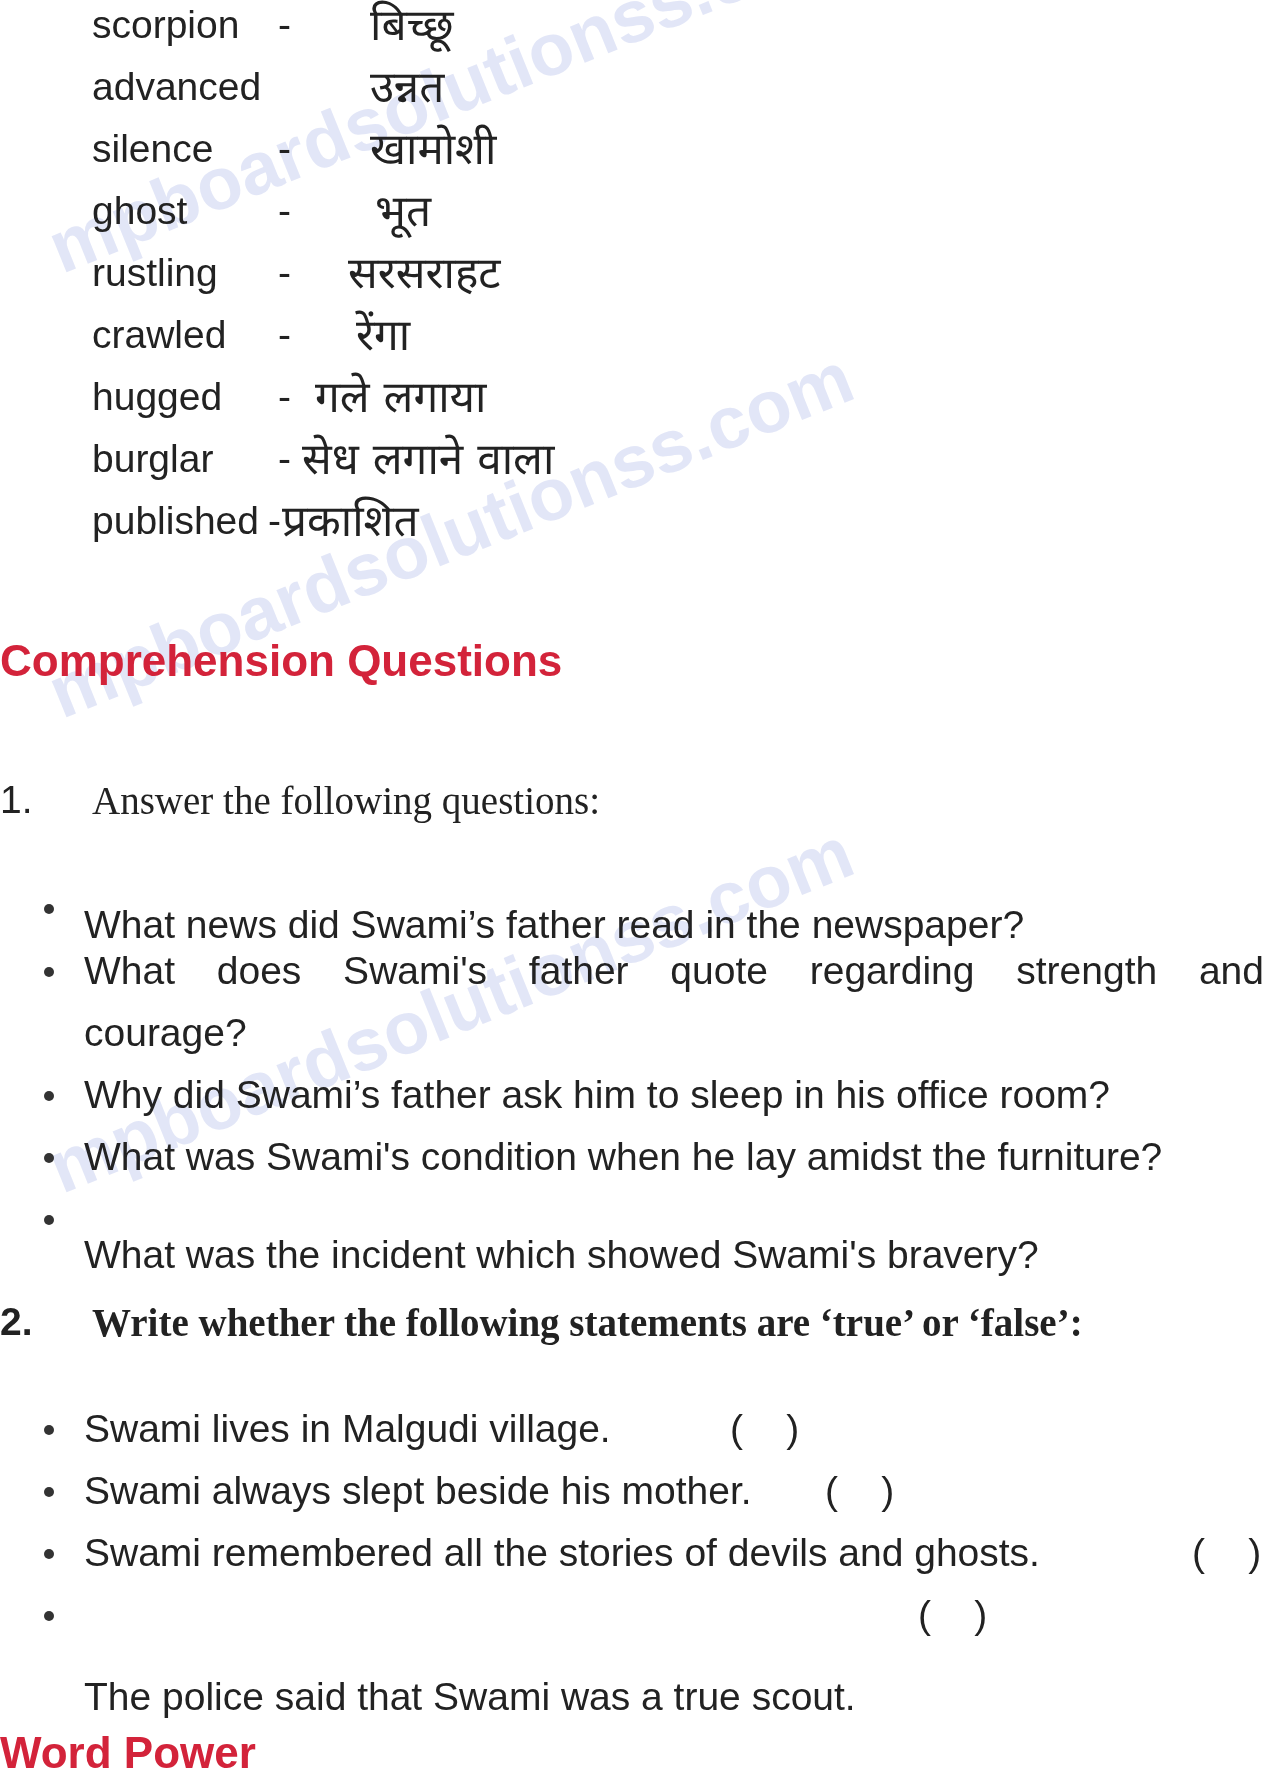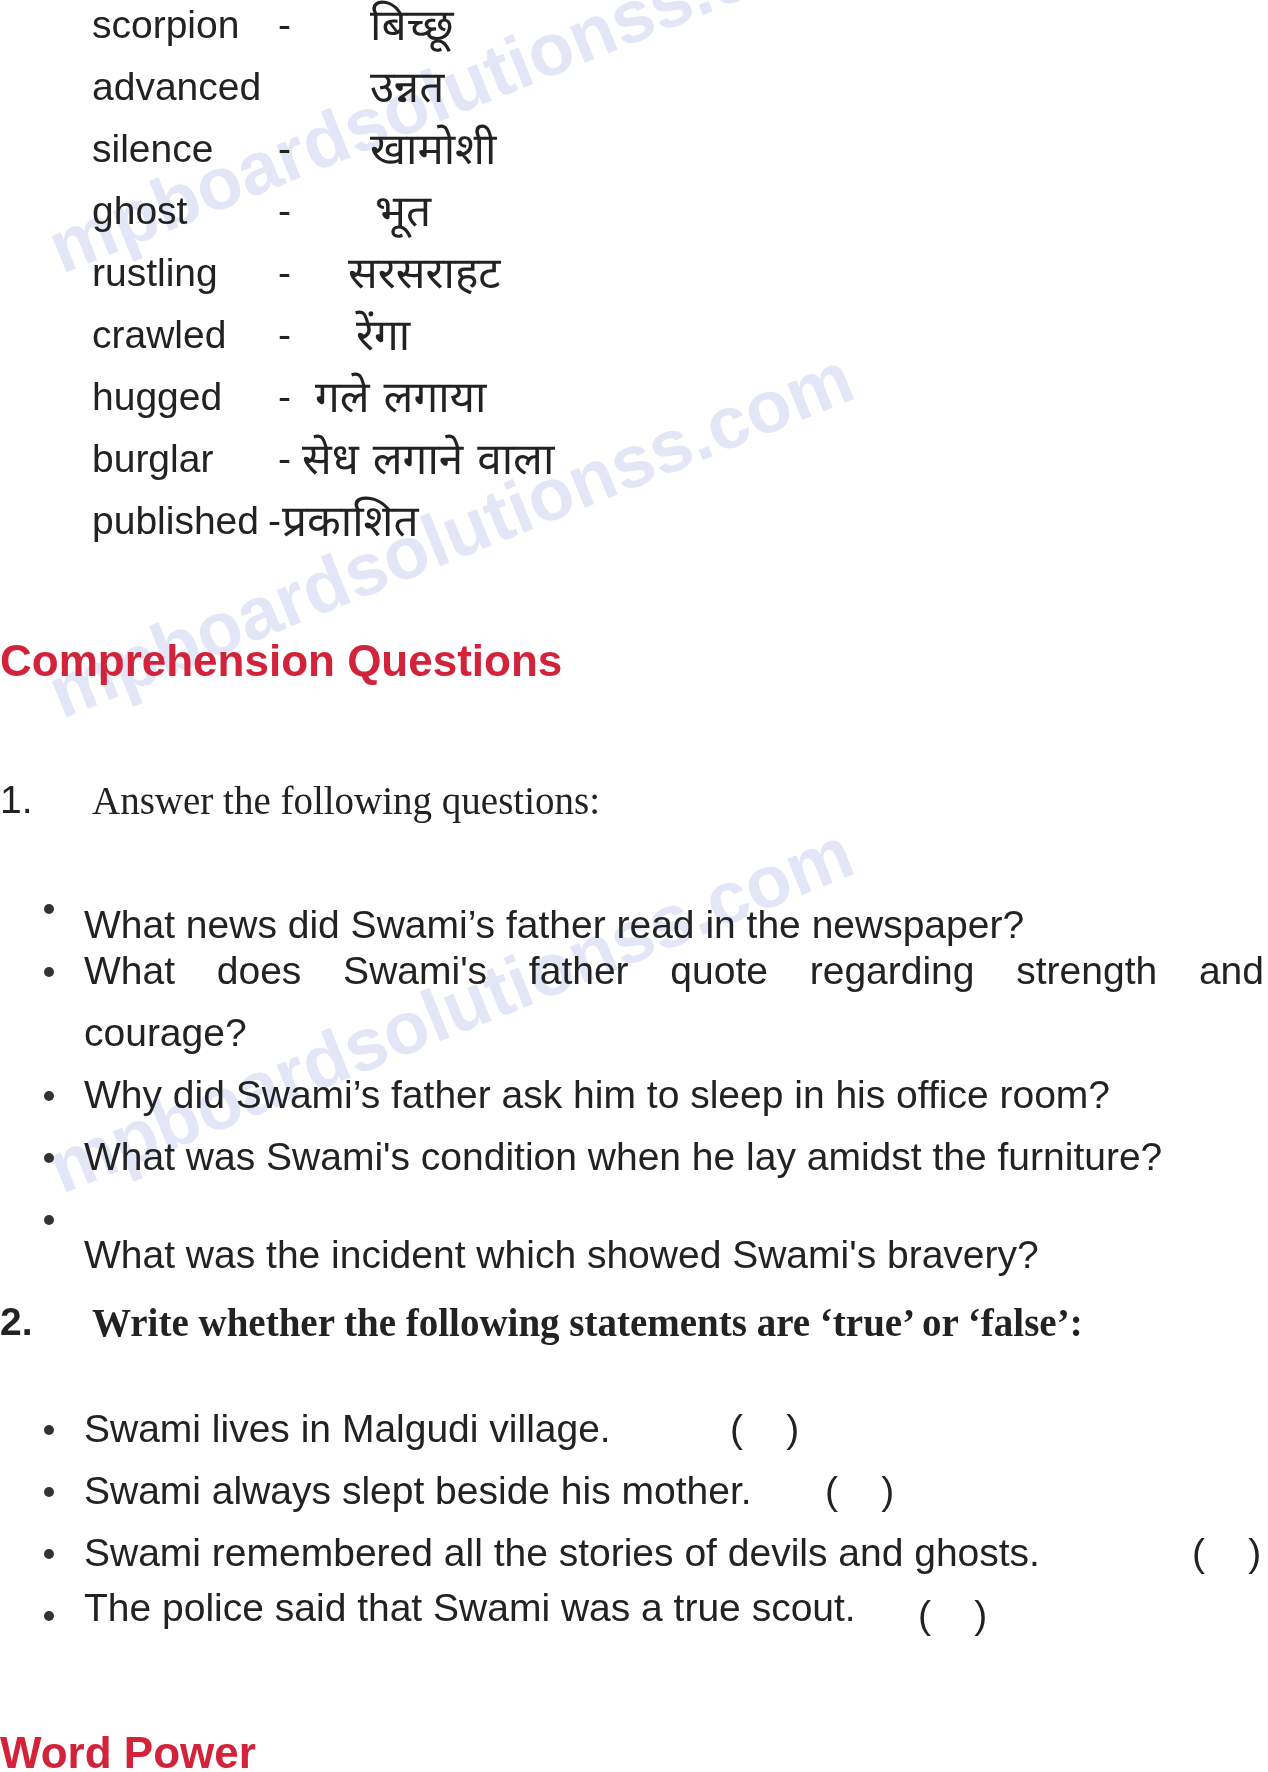--- a/index.html
+++ b/index.html
@@ -113,17 +113,17 @@
 
   <span class="bullet" style="top:1487px;"></span>
   <span class="bullet-text" style="top:1466px;">Swami always slept beside his mother.</span>
   <span class="paren" style="left:825px; top:1466px; line-height:50px;">(    )</span>
 
   <span class="bullet" style="top:1549px;"></span>
   <span class="bullet-text" style="top:1528px;">Swami remembered all the stories of devils and ghosts.</span>
   <span class="paren" style="left:1192px; top:1528px; line-height:50px;">(    )</span>
 
   <span class="bullet" style="top:1611px;"></span>
-  <span class="bullet-text" style="top:1583px;">The police said that Swami was a true scout.</span>
+  <span class="bullet-text" style="top:1672px;">The police said that Swami was a true scout.</span>
   <span class="paren" style="left:918px; top:1590px; line-height:50px;">(    )</span>
 </div>
 
 <h2 class="heading" style="top:1728px;">Word Power</h2>
 
 </body></html>

